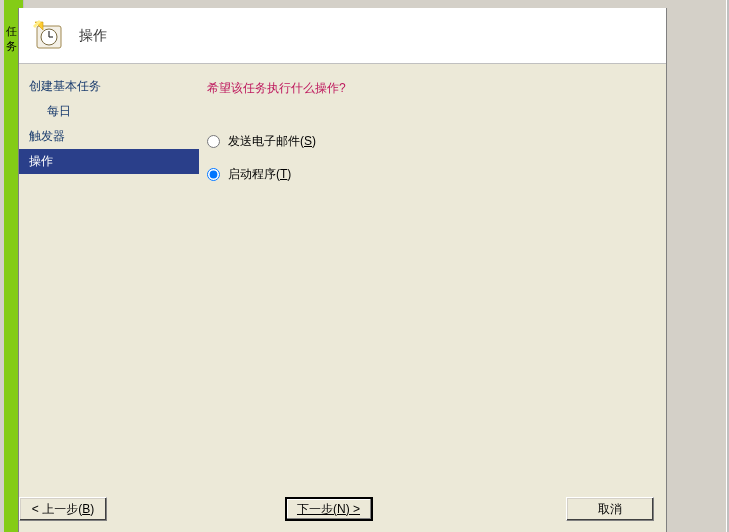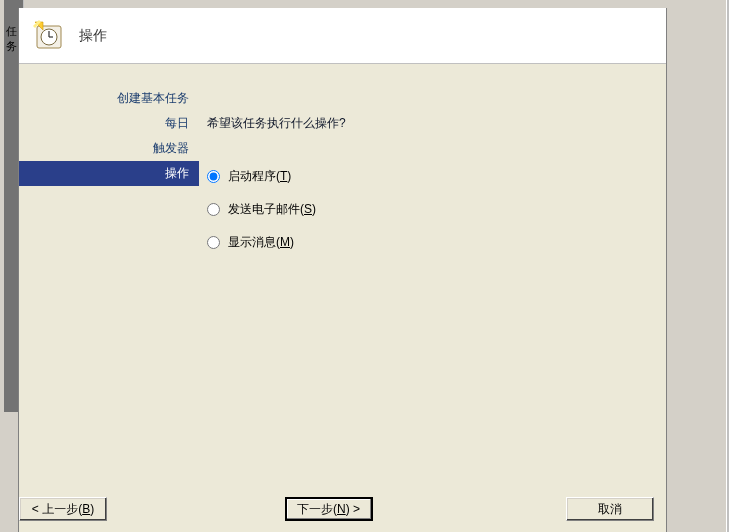--- a/index.html
+++ b/index.html
@@ -9,22 +9,22 @@
       background: #d4d0c8;
       width: 729px;
       height: 532px;
       overflow: hidden;
       position: relative;
     }
     .window-bg {
       position: absolute;
       left: 4px; top: 0;
       width: 20px;
-      height: 412px;
-      background: #737373;
+      height: 532px;
+      background: #84cc16;
       border-right: 1px solid #c0c0c0;
     }
     .window-bg-label {
       position: absolute;
       left: 2px;
       top: 24px;
       font-size: 11px;
       color: #000;
     }
     .dialog-outer {
@@ -59,44 +59,42 @@
     .dialog-body {
       position: absolute;
       left: 0;
       right: 0;
       top: 56px;
       bottom: 52px;
       display: flex;
     }
     .sidebar {
       width: 180px;
-      padding: 22px 0 0 0;
+      padding: 10px 0 0 0;
       flex-shrink: 0;
-      text-align: right;
     }
     .sidebar-item {
       padding: 4px 10px;
       color: #1a3c6e;
       cursor: default;
     }
     .sidebar-item.indent {
       padding-left: 28px;
     }
     .sidebar-item.selected {
       background: #2a3f8a;
       color: #ffffff;
     }
     .content-area {
       flex: 1;
       padding: 16px 20px 0 8px;
     }
     .prompt-text {
       margin-bottom: 36px;
-      color: #0f172a;
-      margin-top: 35px;
+      color: #be185d;
     }
     .radio-row {
       display: flex;
       align-items: center;
       margin-bottom: 16px;
     }
     .radio-row input[type="radio"] {
       margin-right: 8px;
       width: 13px;
       height: 13px;
@@ -129,20 +127,21 @@
       box-shadow: inset -1px -1px 0 #404040, inset 1px 1px 0 #d4d0c8;
       font-size: 12px;
       font-family: inherit;
       color: #000;
       cursor: pointer;
       padding: 0 8px;
     }
     .wiz-button.default {
       border: 2px solid #000;
       box-shadow: inset -1px -1px 0 #808080, inset 1px 1px 0 #fff;
+      text-decoration: underline;
     }
     .underline-key { text-decoration: underline; }
     .right-edge {
       position: absolute;
       right: 0;
       top: 0;
       width: 3px;
       height: 100%;
       background: #c0c0c0;
       border-left: 1px solid #fff;
@@ -176,39 +175,33 @@
       <div class="sidebar-item">创建基本任务</div>
       <div class="sidebar-item indent">每日</div>
       <div class="sidebar-item">触发器</div>
       <div class="sidebar-item selected">操作</div>
     </div>
 
     <div class="content-area">
       <div class="prompt-text">希望该任务执行什么操作?</div>
 
       <label class="radio-row">
+        <input type="radio" name="action" style="">
+        <span class="radio-label">
+          <span>发送电子邮件</span>(<span class="underline-key">S</span>)
+        </span>
+      </label>
+
+      <label class="radio-row">
         <input type="radio" name="action" checked="" style="">
         <span class="radio-label">
           <span>启动程序</span>(<span class="underline-key">T</span>)
         </span>
       </label>
 
-      <label class="radio-row">
-        <input type="radio" name="action" style="">
-        <span class="radio-label">
-          <span>发送电子邮件</span>(<span class="underline-key">S</span>)
-        </span>
-      </label>
-
-      <label class="radio-row">
-        <input type="radio" name="action" style="">
-        <span class="radio-label">
-          <span>显示消息</span>(<span class="underline-key">M</span>)
-        </span>
-      </label>
     </div>
   </div>
 
   <div class="button-bar">
     <button class="wiz-button">
       <span>&lt; 上一步(</span><span class="underline-key">B</span><span>)</span>
     </button>
     <button class="wiz-button default">
       <span>下一步(</span><span class="underline-key">N</span><span>) &gt;</span>
     </button>

